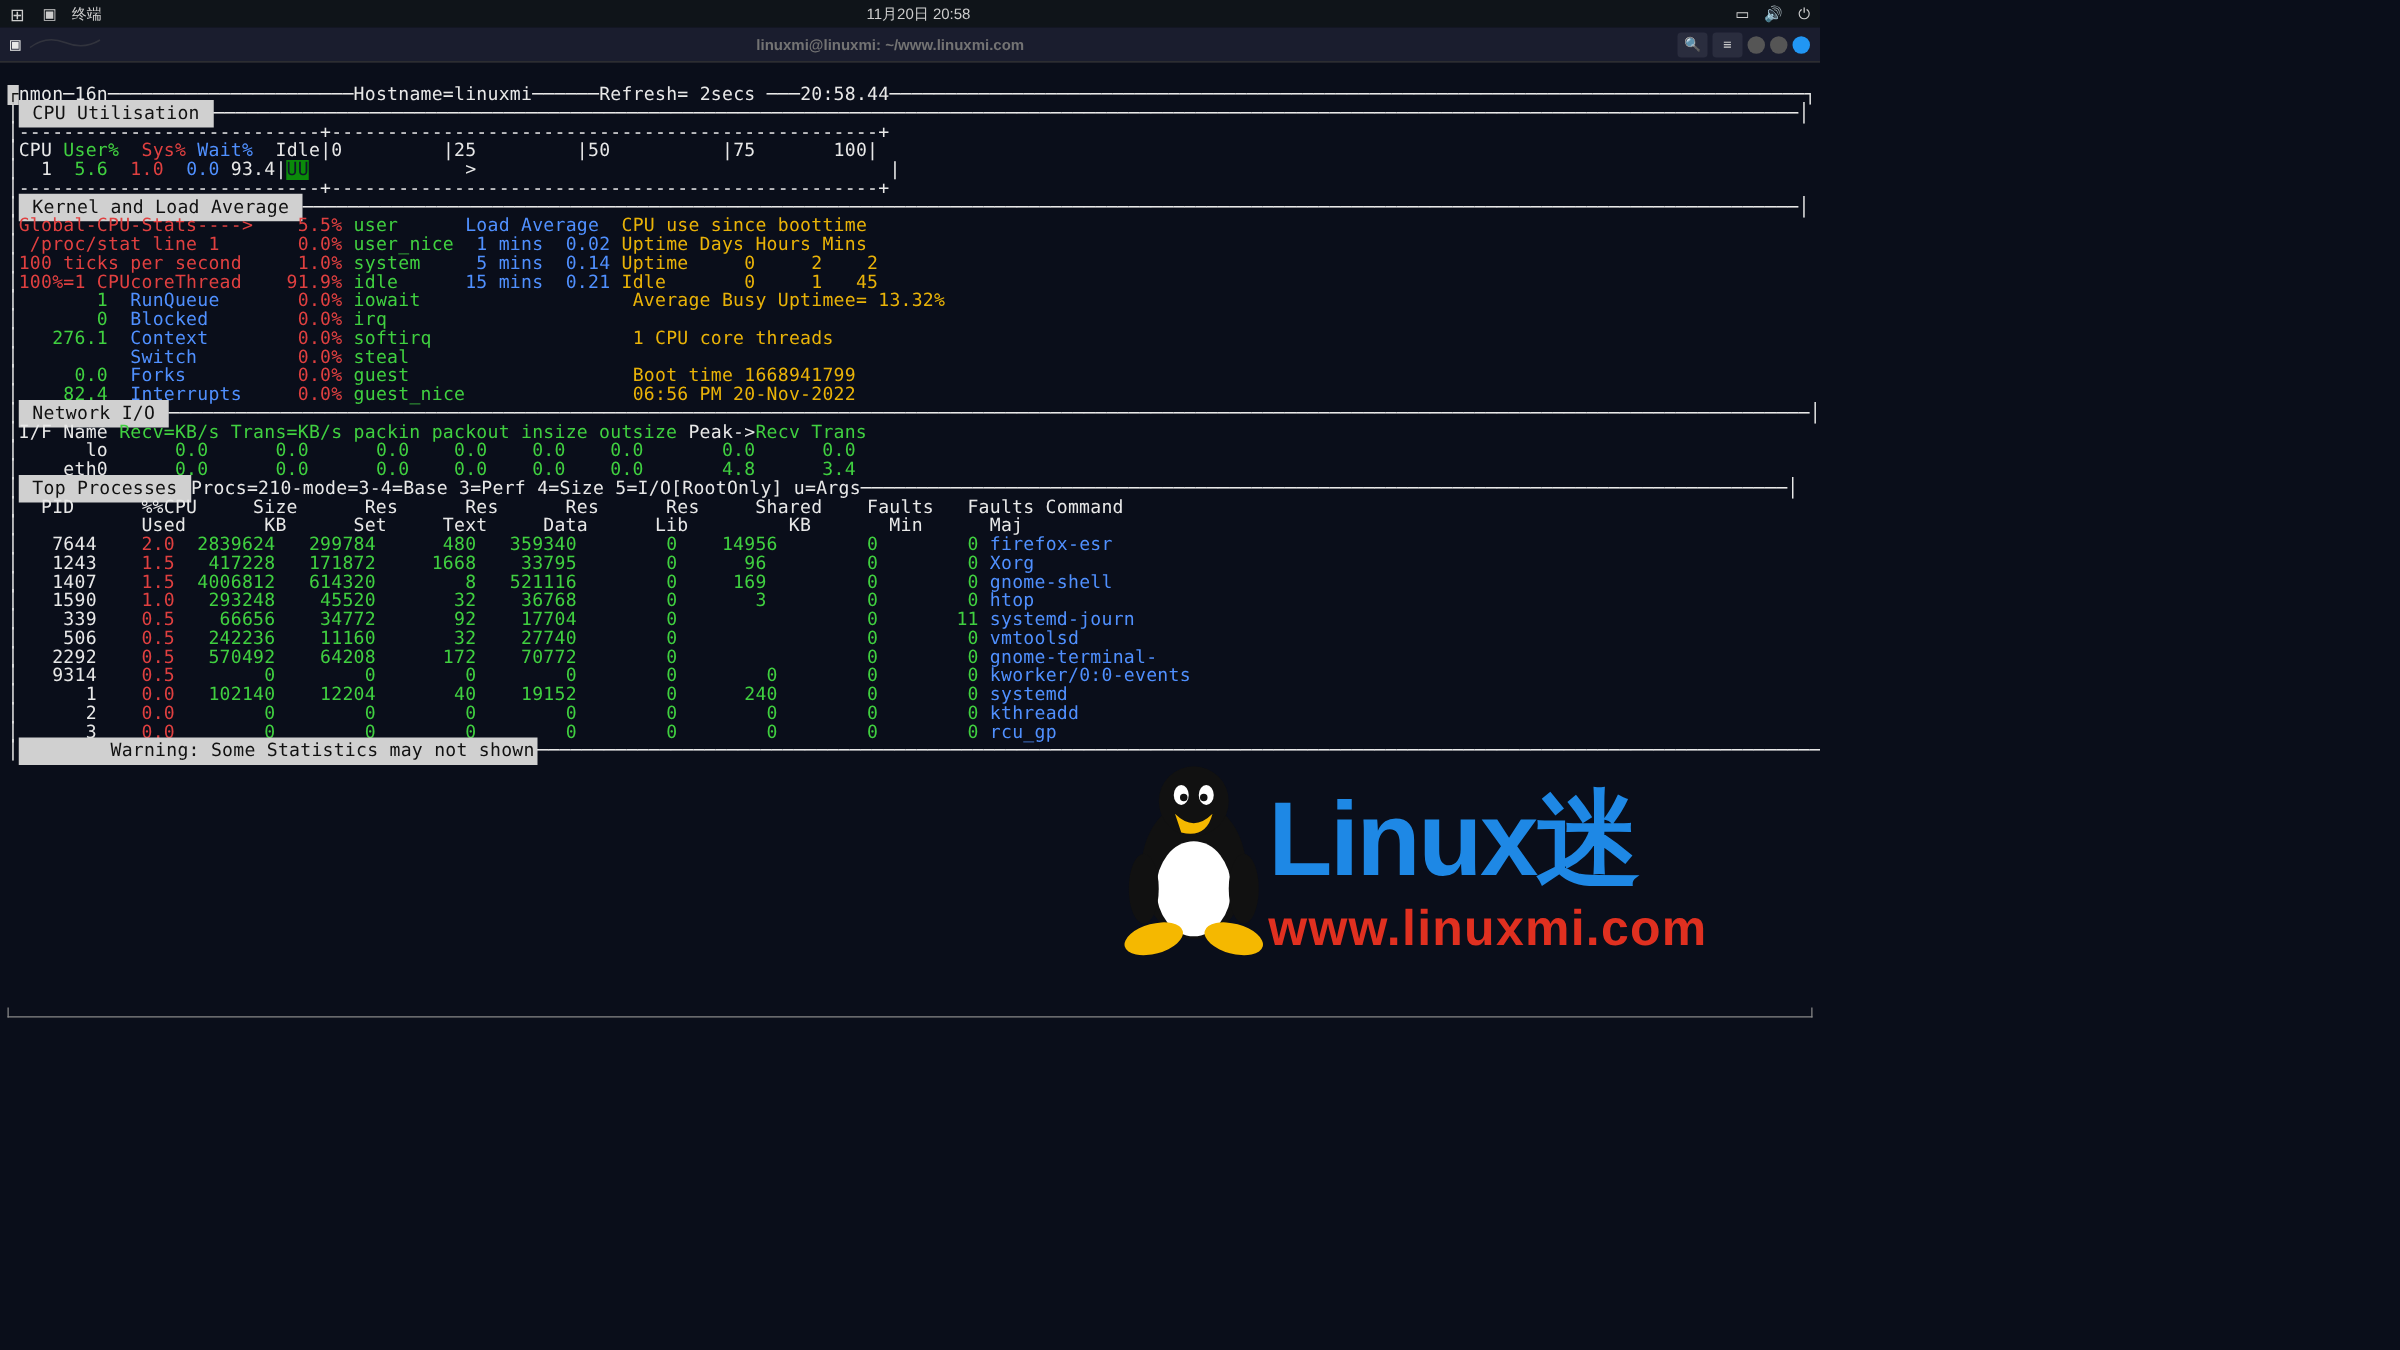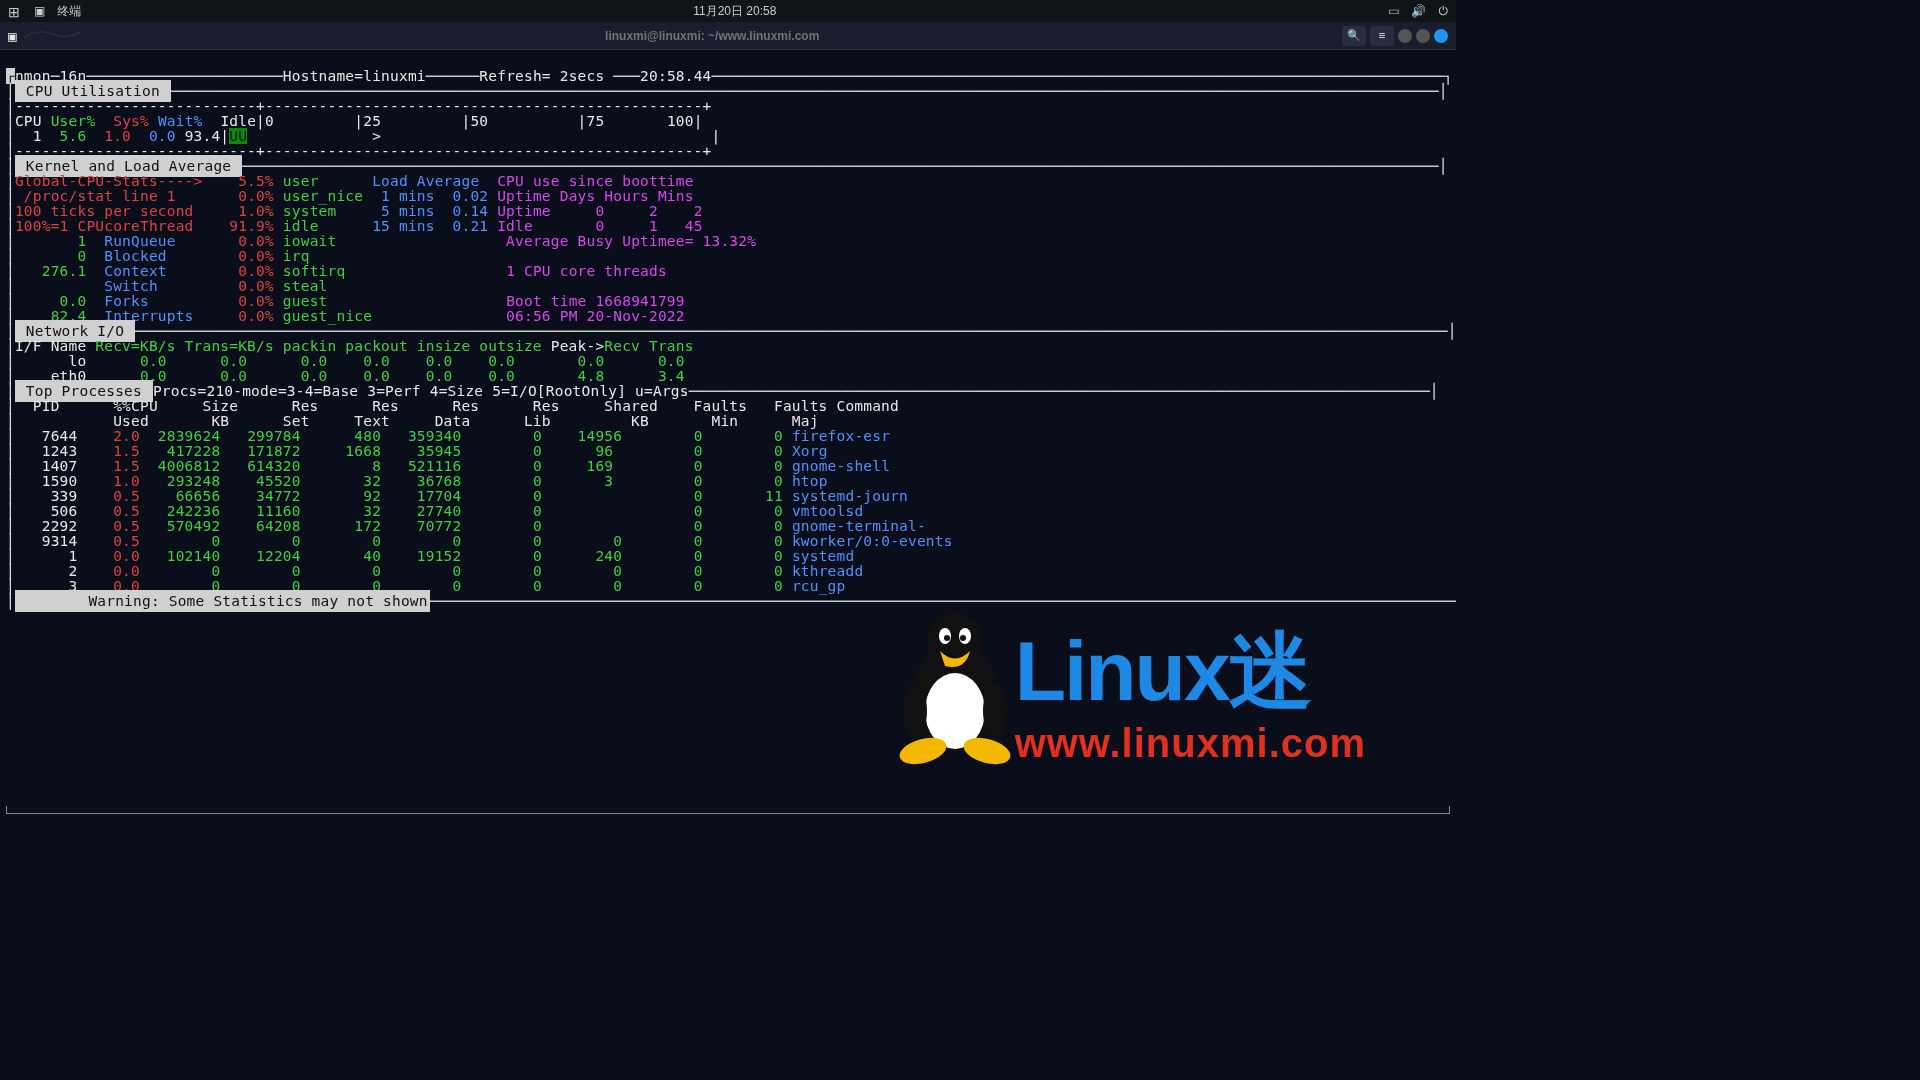--- a/index.html
+++ b/index.html
@@ -54,21 +54,21 @@
   line-height: 15px;
   white-space: pre;
   letter-spacing: 0.2px;
 }
 .hdr-inv { background:#d0d0d0; color:#111; padding:3px 2px; }
 .cur-inv { background:#d0d0d0; color:#111; }
 .bar-green { background:#0a8a0a; color:#0f172a; }
 .red { color:#e04040; }
 .green { color:#40d040; }
 .blue { color:#5090ff; }
-.magenta { color:#d946ef;text-align:right; }
+.magenta { color:#eab308;text-align:right; }
 .white { color:#e8e8e8; }
 .watermark {
   position: absolute;
   right: 90px;
   bottom: 50px;
   display: flex;
   align-items: flex-end;
   pointer-events: none;
 }
 .tux { width:140px; height:170px; }
@@ -134,21 +134,21 @@
 │<span class="green">     0.0  </span><span class="blue">Forks</span><span class="red">          0.0%</span><span class="green"> guest</span><span class="magenta">                    Boot time 1668941799</span>
 │<span class="green">    82.4  </span><span class="blue">Interrupts</span><span class="red">     0.0%</span><span class="green"> guest_nice</span><span class="magenta">               06:56 PM 20-Nov-2022</span>
 │<span class="hdr-inv"> Network I/O </span>───────────────────────────────────────────────────────────────────────────────────────────────────────────────────────────────────────────────────│
 │<span>I/F Name </span><span class="green">Recv=KB/s Trans=KB/s packin packout insize outsize</span><span> Peak-&gt;</span><span class="green">Recv Trans</span>
 │<span>      lo</span><span class="green">      0.0      0.0      0.0    0.0    0.0    0.0       0.0      0.0</span>
 │<span>    eth0</span><span class="green">      0.0      0.0      0.0    0.0    0.0    0.0       4.8      3.4</span>
 │<span class="hdr-inv"> Top Processes </span><span>Procs=210-mode=3-4=Base 3=Perf 4=Size 5=I/O[RootOnly] u=Args</span>───────────────────────────────────────────────────────────────────────────────────│
 │<span>  PID      %%CPU     Size      Res      Res      Res      Res     Shared    Faults   Faults Command</span>
 │<span>           Used       KB      Set     Text     Data      Lib         KB       Min      Maj</span>
 │<span>   7644</span><span class="red">    2.0</span><span class="green">  2839624</span><span class="green">   299784</span><span class="green">      480</span><span class="green">   359340</span><span class="green">        0</span><span class="green">    14956</span><span class="green">        0</span><span class="green">        0</span><span class="blue"> firefox-esr</span>
-│<span>   1243</span><span class="red">    1.5</span><span class="green">   417228</span><span class="green">   171872</span><span class="green">     1668</span><span class="green">    35945</span><span class="green">        0</span><span class="green">      96 </span><span class="green">        0</span><span class="green">        0</span><span class="blue"> Xorg</span>
+│<span>   1243</span><span class="red">    1.5</span><span class="green">   417228</span><span class="green">   171872</span><span class="green">     1668</span><span class="green">    33795</span><span class="green">        0</span><span class="green">      96 </span><span class="green">        0</span><span class="green">        0</span><span class="blue"> Xorg</span>
 │<span>   1407</span><span class="red">    1.5</span><span class="green">  4006812</span><span class="green">   614320</span><span class="green">        8</span><span class="green">   521116</span><span class="green">        0</span><span class="green">     169 </span><span class="green">        0</span><span class="green">        0</span><span class="blue"> gnome-shell</span>
 │<span>   1590</span><span class="red">    1.0</span><span class="green">   293248</span><span class="green">    45520</span><span class="green">       32</span><span class="green">    36768</span><span class="green">        0</span><span class="green">       3 </span><span class="green">        0</span><span class="green">        0</span><span class="blue"> htop</span>
 │<span>    339</span><span class="red">    0.5</span><span class="green">    66656</span><span class="green">    34772</span><span class="green">       92</span><span class="green">    17704</span><span class="green">        0</span><span class="green">         </span><span class="green">        0</span><span class="green">       11</span><span class="blue"> systemd-journ</span>
 │<span>    506</span><span class="red">    0.5</span><span class="green">   242236</span><span class="green">    11160</span><span class="green">       32</span><span class="green">    27740</span><span class="green">        0</span><span class="green">         </span><span class="green">        0</span><span class="green">        0</span><span class="blue"> vmtoolsd</span>
 │<span>   2292</span><span class="red">    0.5</span><span class="green">   570492</span><span class="green">    64208</span><span class="green">      172</span><span class="green">    70772</span><span class="green">        0</span><span class="green">         </span><span class="green">        0</span><span class="green">        0</span><span class="blue"> gnome-terminal-</span>
 │<span>   9314</span><span class="red">    0.5</span><span class="green">        0</span><span class="green">        0</span><span class="green">        0</span><span class="green">        0</span><span class="green">        0</span><span class="green">        0</span><span class="green">        0</span><span class="green">        0</span><span class="blue"> kworker/0:0-events</span>
 │<span>      1</span><span class="red">    0.0</span><span class="green">   102140</span><span class="green">    12204</span><span class="green">       40</span><span class="green">    19152</span><span class="green">        0</span><span class="green">      240</span><span class="green">        0</span><span class="green">        0</span><span class="blue"> systemd</span>
 │<span>      2</span><span class="red">    0.0</span><span class="green">        0</span><span class="green">        0</span><span class="green">        0</span><span class="green">        0</span><span class="green">        0</span><span class="green">        0</span><span class="green">        0</span><span class="green">        0</span><span class="blue"> kthreadd</span>
 │<span>      3</span><span class="red">    0.0</span><span class="green">        0</span><span class="green">        0</span><span class="green">        0</span><span class="green">        0</span><span class="green">        0</span><span class="green">        0</span><span class="green">        0</span><span class="green">        0</span><span class="blue"> rcu_gp</span>
 │<span class="hdr-inv">        Warning: Some Statistics may not shown</span>───────────────────────────────────────────────────────────────────────────────────────────────────────────────────│

